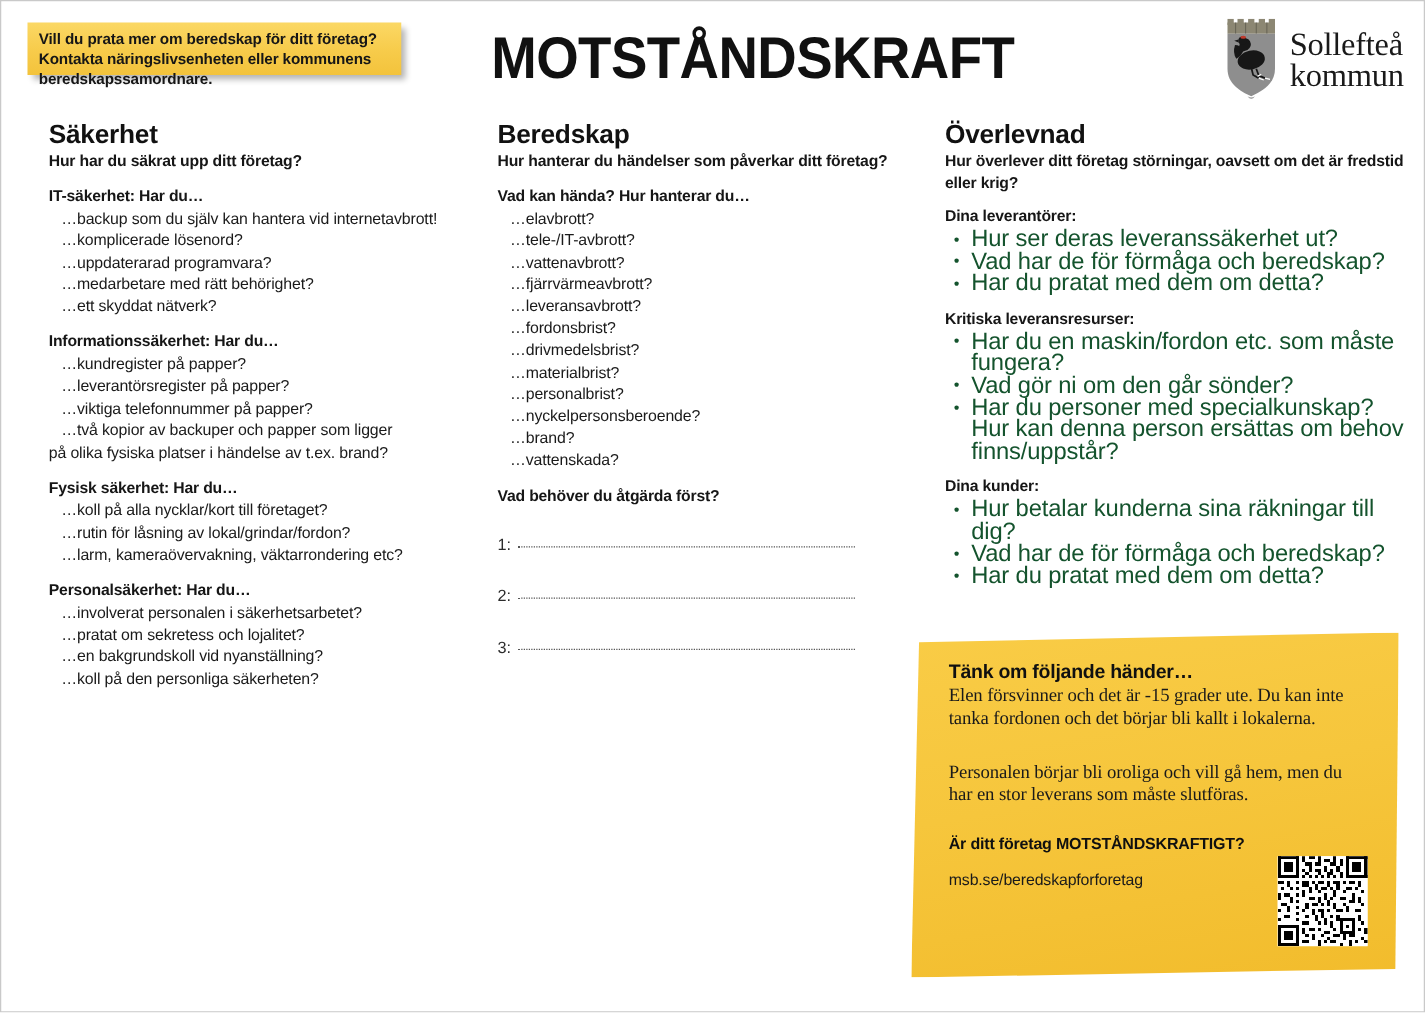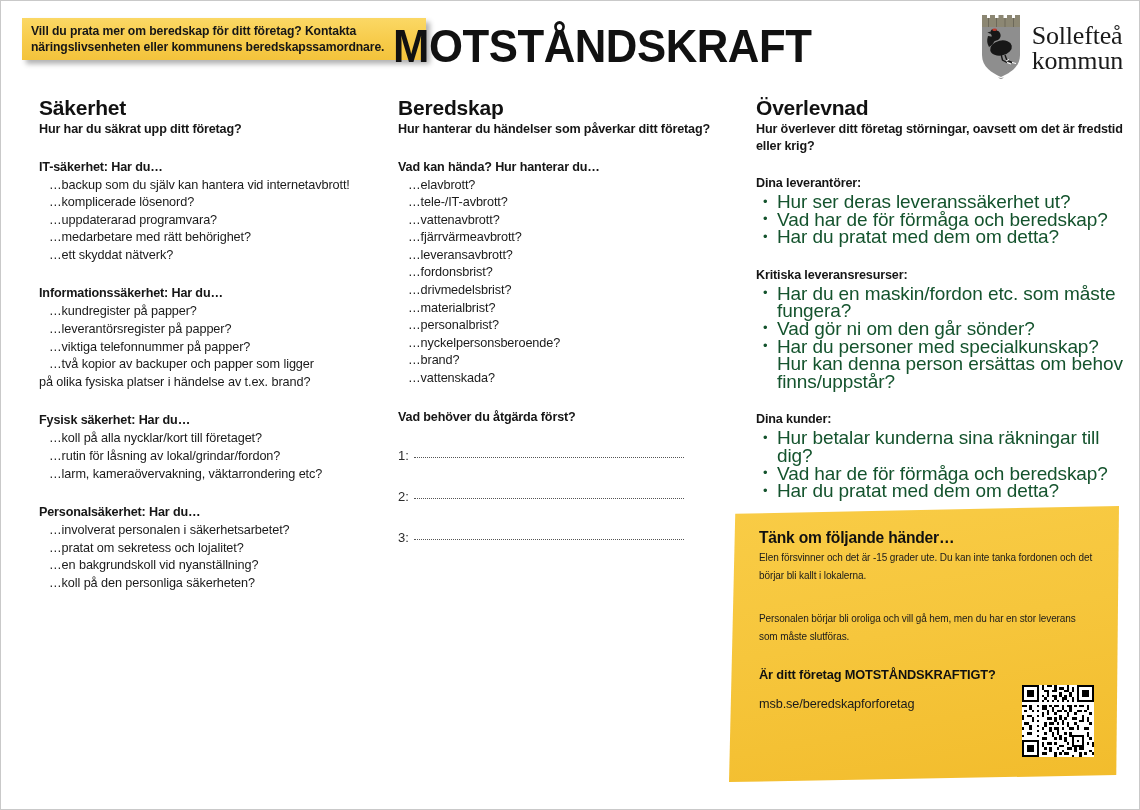--- a/index.html
+++ b/index.html
@@ -19,21 +19,21 @@
     background: #ffffff;
     border: 1px solid #c9c9c9;
     overflow: hidden;
   }
 
   
   .top-banner {
     position: absolute;
     left: 21px;
     top: 17px;
-    width: 404px;
+    width: 299px;
     height: 42px;
     background: linear-gradient(180deg, #fbd865 0%, #f7cb4a 55%, #f3c33c 100%);
     box-shadow: 4px 4px 5px rgba(0,0,0,0.30);
     padding: 5px 9px 8px 9px;
   }
   .top-banner p {
     font-size: 12.2px;
     font-weight: bold;
     line-height: 16px;
     color: #161616;
@@ -87,21 +87,21 @@
     margin-bottom: 1px;
   }
   .col-sub {
     font-size: 12.6px;
     font-weight: bold;
     color: #161616;
     line-height: 16.5px;
     letter-spacing: -0.15px;
   }
 
-  .group { margin-top: 21px; }
+  .group { margin-top: 11px; }
   .group-head {
     font-size: 12.6px;
     font-weight: bold;
     color: #161616;
     line-height: 17px;
     letter-spacing: -0.15px;
     margin-bottom: 1px;
   }
   .dots-item {
     font-size: 12.7px;
@@ -167,26 +167,27 @@
     padding: 22px 20px 14px 30px;
   }
   .callout-title {
     font-size: 15.6px;
     font-weight: bold;
     color: #101010;
     line-height: 20px;
     letter-spacing: -0.2px;
   }
   .callout-p {
-    font-size: 10px;
+    font-size: 15px;
     color: #1a1a1a;
     line-height: 17.6px;
     letter-spacing: -0.1px;
     margin-top: 1px;
     max-width: 335px;
+    font-family: Liberation Serif, serif;
   }
   .callout-p.spaced { margin-top: 26px; }
   .callout-q {
     font-size: 12.8px;
     font-weight: bold;
     color: #101010;
     line-height: 17px;
     letter-spacing: -0.15px;
     margin-top: 21px;
   }

